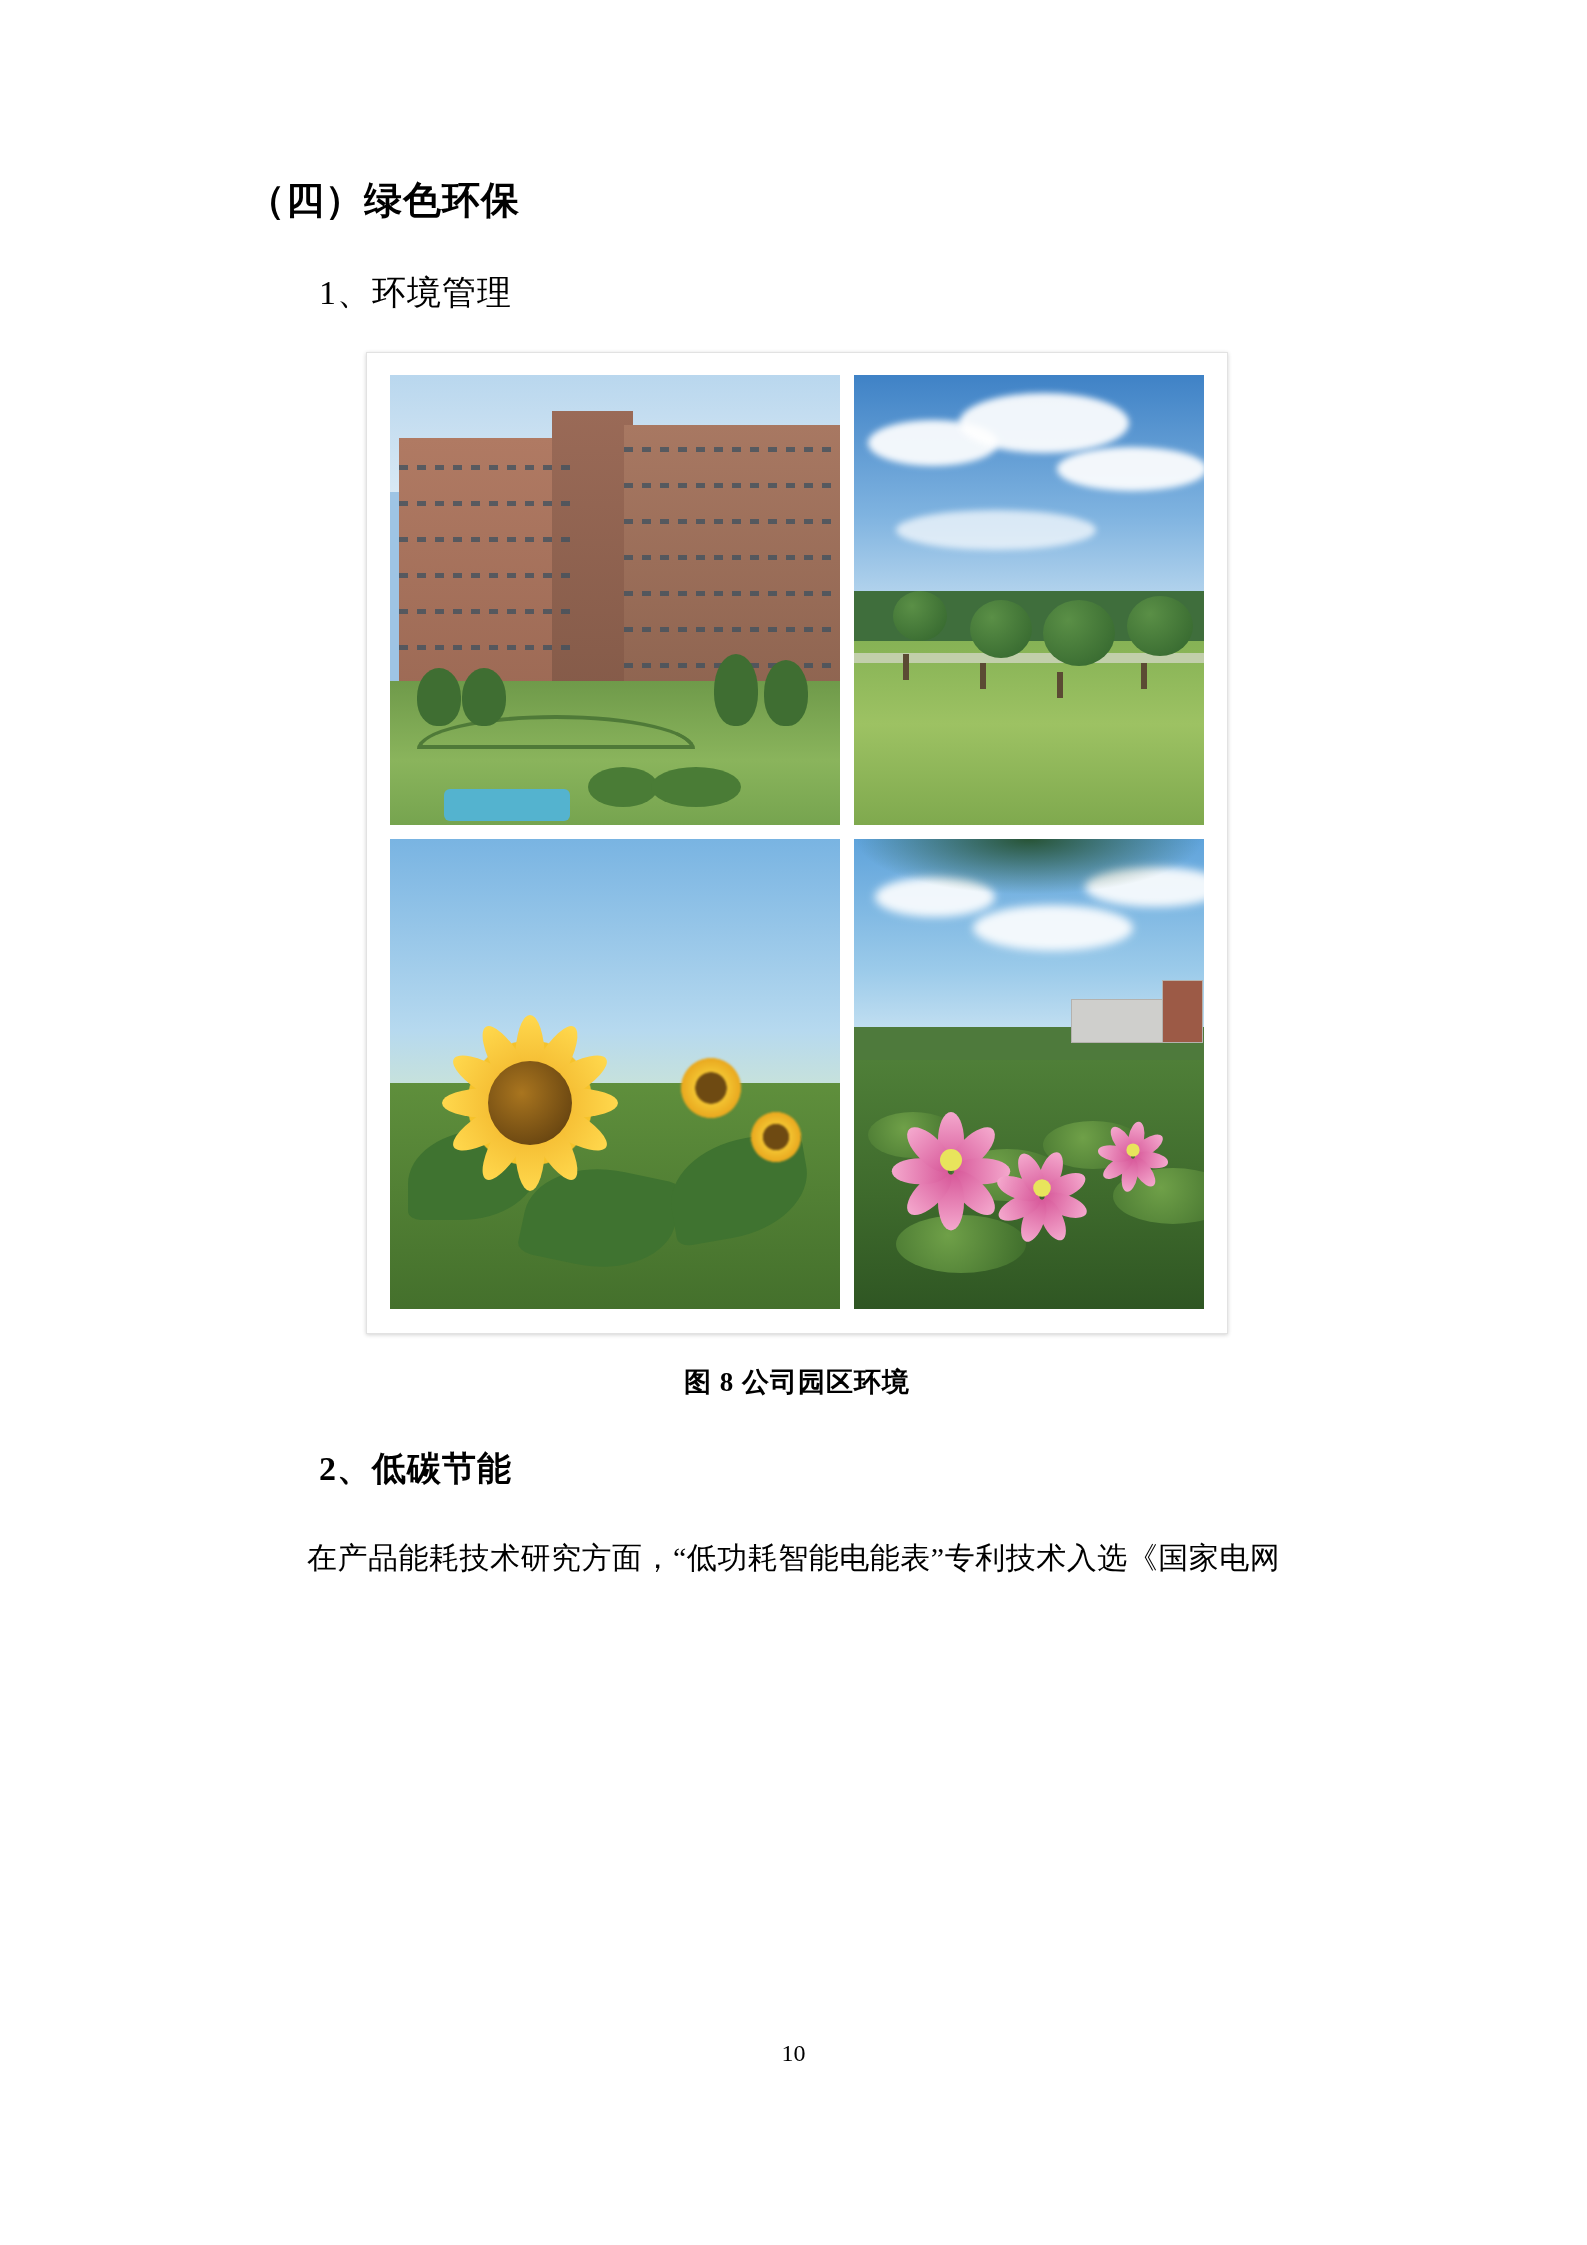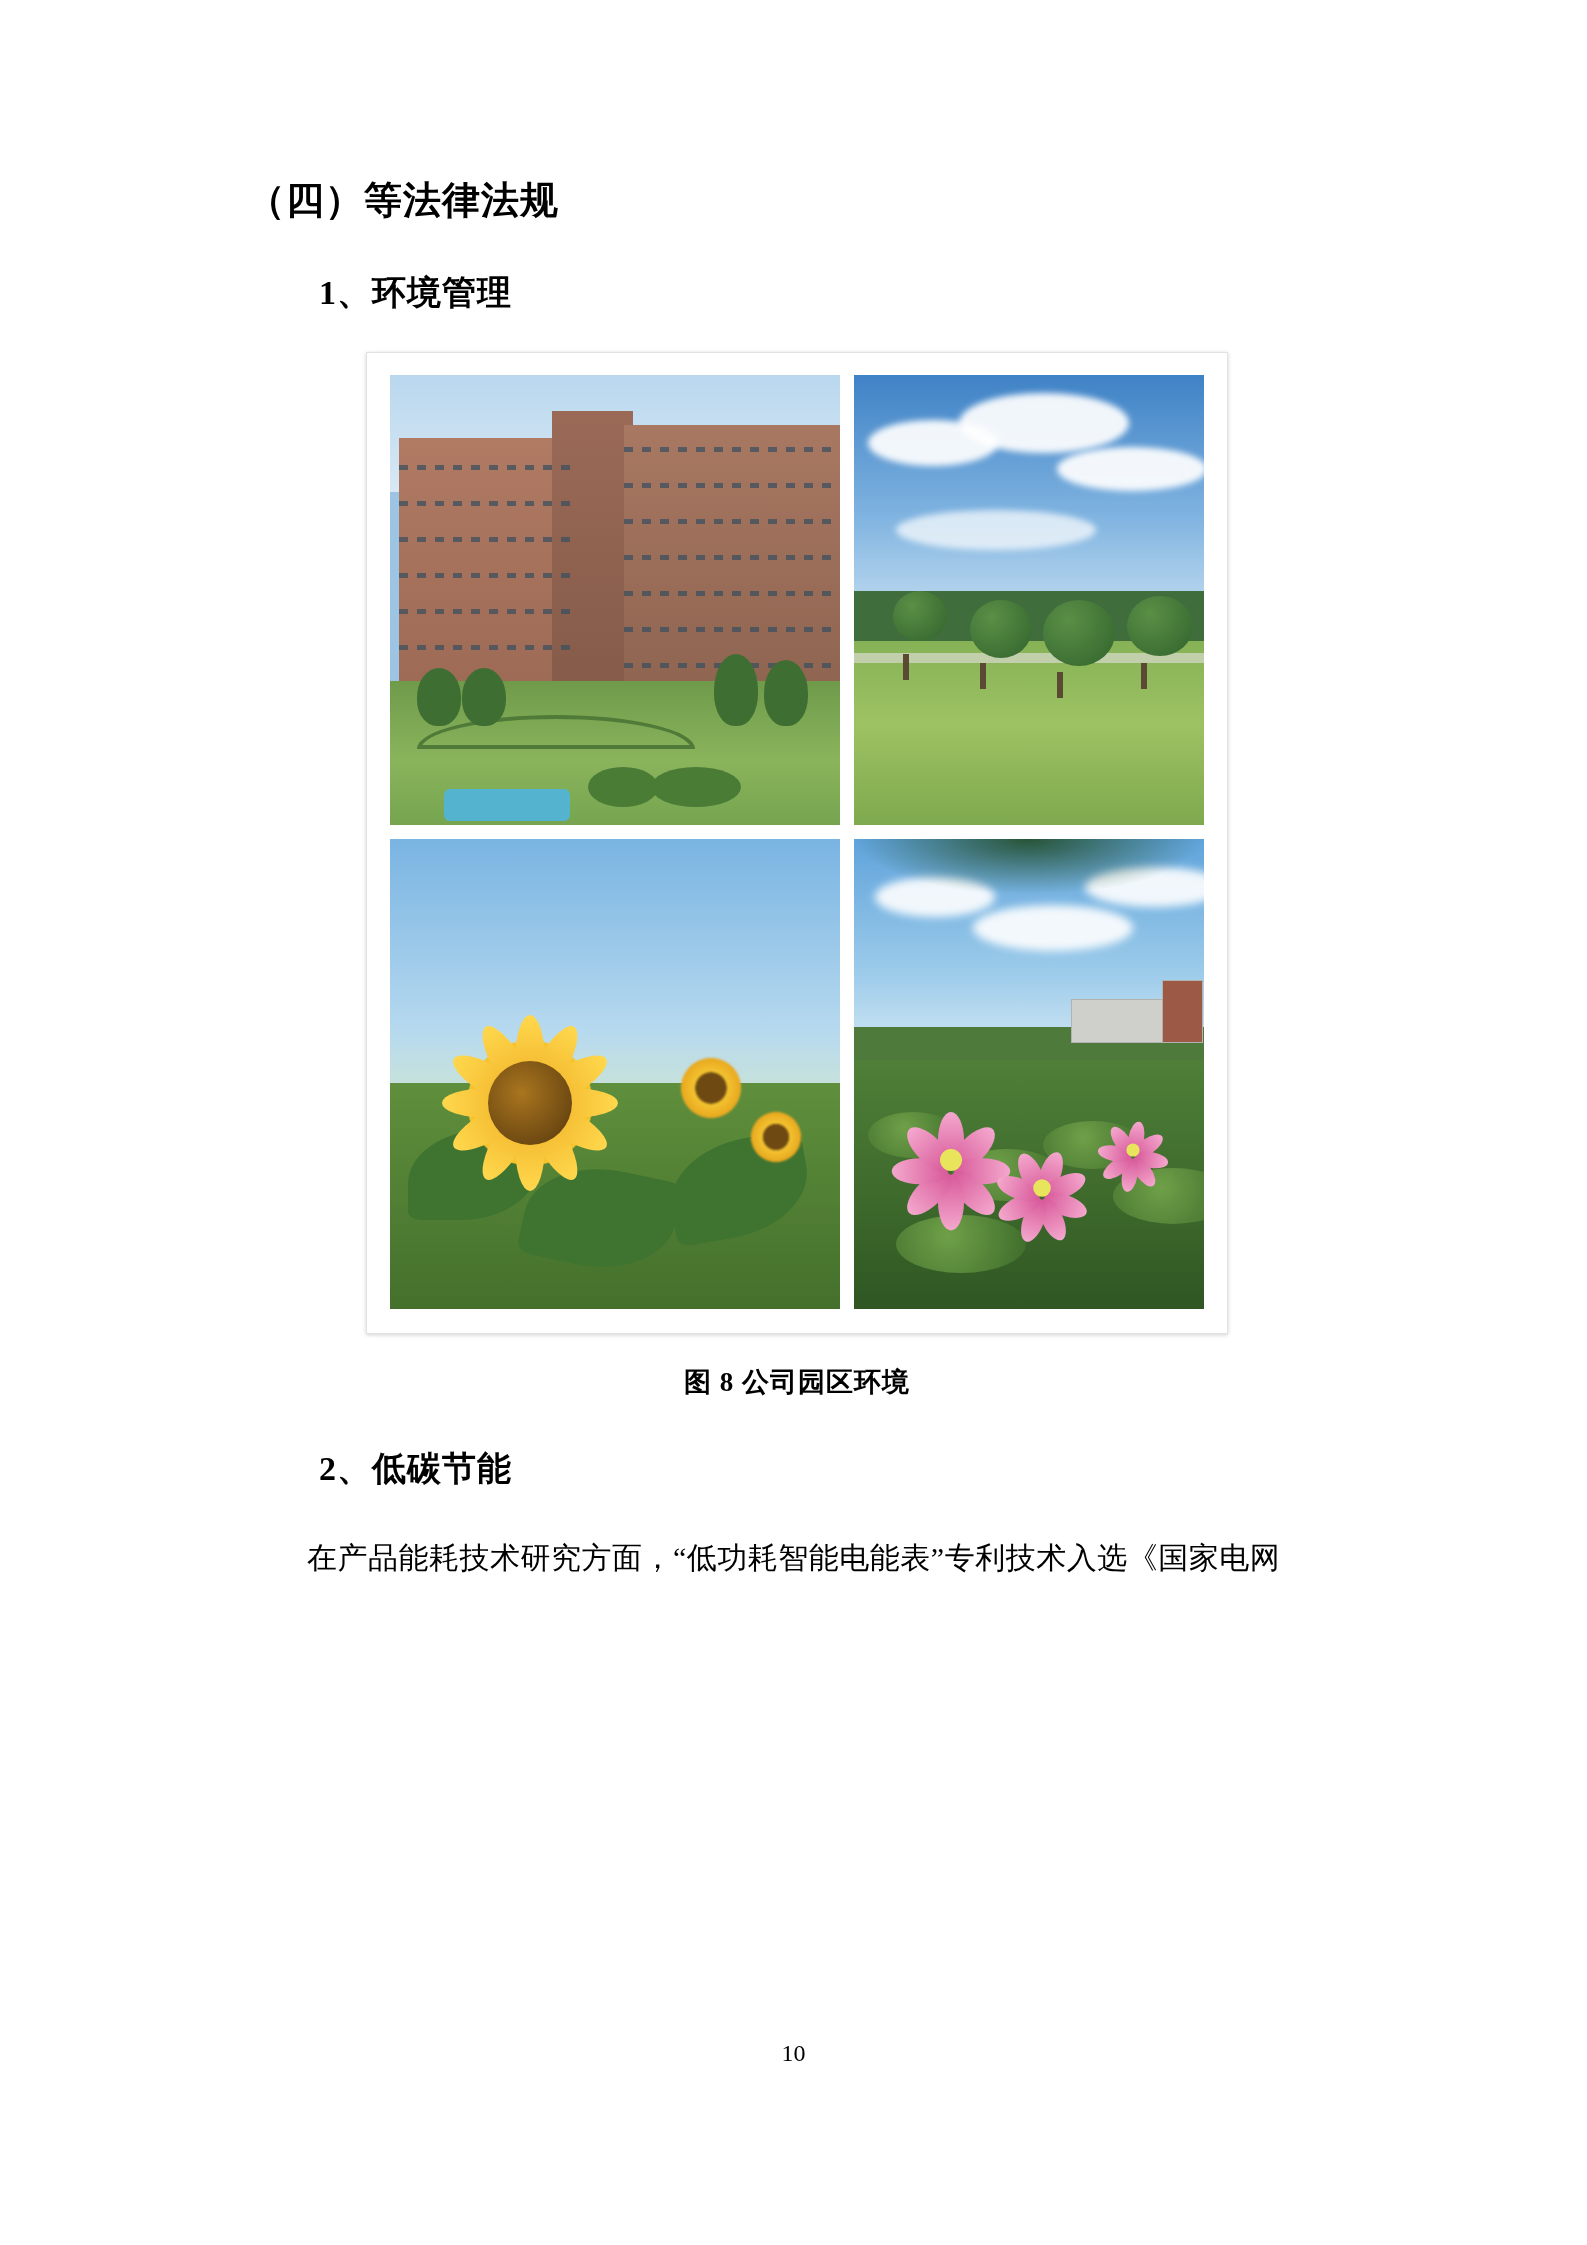--- a/index.html
+++ b/index.html
@@ -31,21 +31,21 @@
   }
   h1.section-title {
     font-size: 38px;
     font-weight: bold;
     margin: 0 0 44px 0;
     letter-spacing: 1px;
     font-family: "Liberation Serif", "DejaVu Serif", serif;
   }
   h2.sub-title {
     font-size: 34px;
-    font-weight: bold;
+    font-weight: normal;
     margin: 0 0 26px 0;
     padding-left: 72px;
     letter-spacing: 1px;
   }
   p.body-text {
     font-size: 30px;
     line-height: 1.78;
     margin: 0;
     text-align: justify;
     text-indent: 60px;
@@ -262,21 +262,21 @@
     background: radial-gradient(ellipse at 50% 0%, rgba(30,70,25,0.85) 0%, rgba(30,70,25,0) 70%);
   }
 </style>
 </head>
 <body>
 
 <div class="page">
 
   <div class="content">
 
-    <h1 class="section-title">（四）等法律法规</h1>
+    <h1 class="section-title">（四）绿色环保</h1>
 
     <h2 class="sub-title">1、环境管理</h2>
 
 
     <div class="figure-block">
 
       <div class="photo-frame">
         <div class="photo-grid">
 
           <div class="photo p1">

